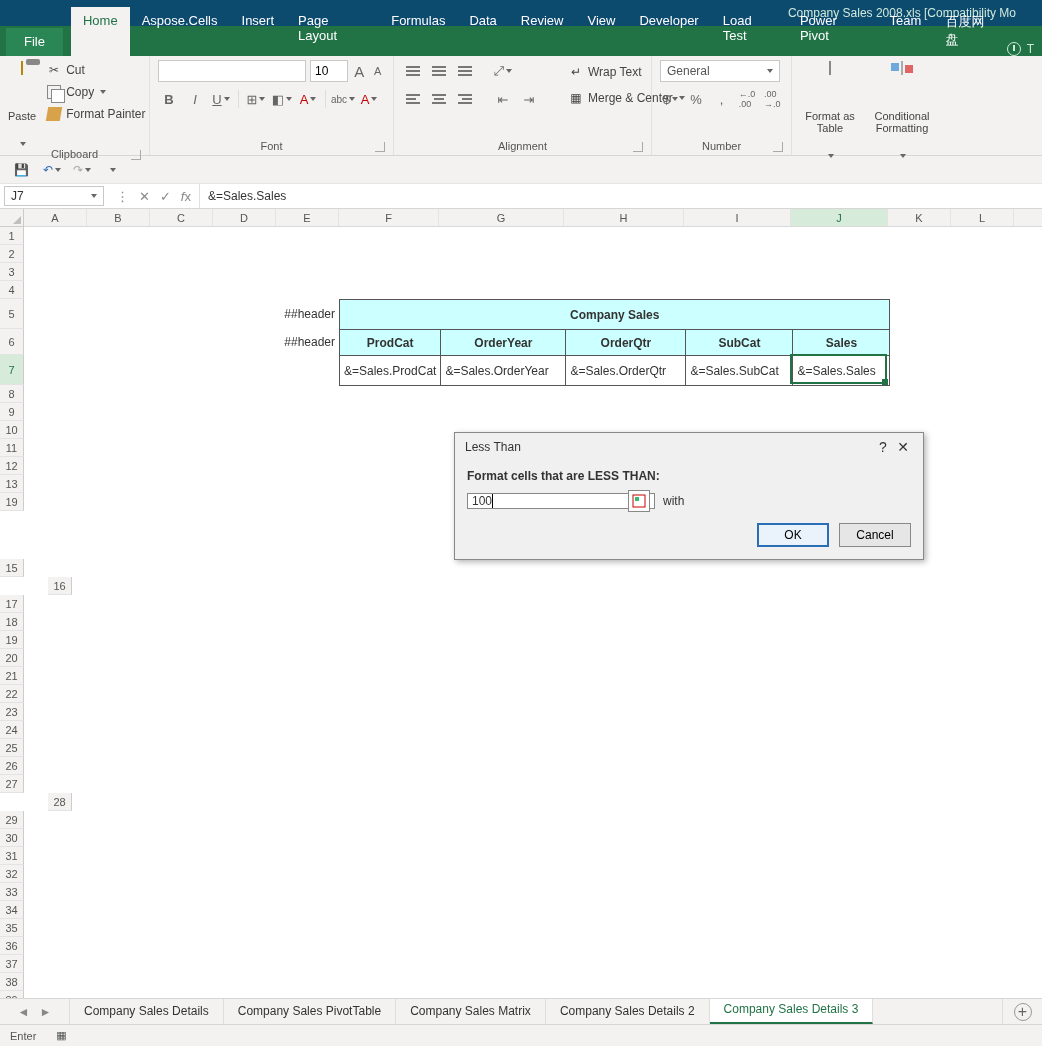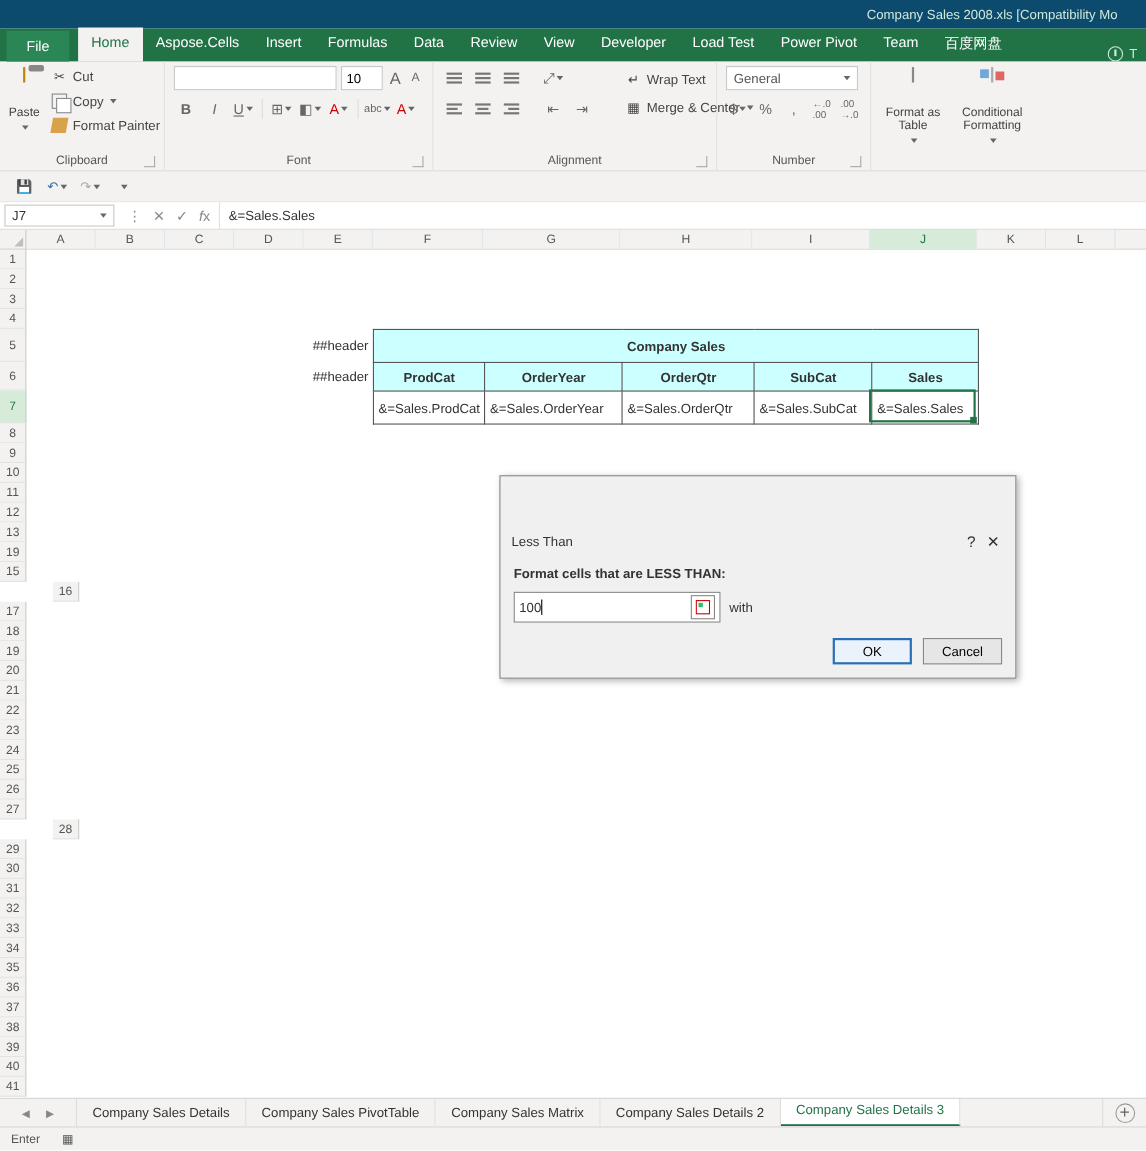--- a/index.html
+++ b/index.html
@@ -20,21 +20,21 @@
 
 
 .ribbon { background:#f3f2f1; height:100px; border-bottom:1px solid #d6d6d6; display:flex; }
 .group { border-right:1px solid #e1e1e1; padding:4px 8px 0; display:flex; flex-direction:column; position:relative; }
 .group-body { flex:1; display:flex; gap:6px; }
 .group-label { text-align:center; font-size:11px; color:#555; padding:2px 0 3px; position:relative;}
 .group-label .launcher { position:absolute; right:0; bottom:3px; width:10px;height:10px;border:1px solid #aaa; border-left:none;border-top:none; }
 .btnstack { display:flex; flex-direction:column; gap:2px; }
 .rbtn { display:flex; align-items:center; gap:4px; padding:2px 4px; font-size:12px; color:#444; white-space:nowrap; }
 .rbtn .ico { width:16px; height:16px; display:inline-flex; align-items:center; justify-content:center; }
-.bigbtn { display:flex; flex-direction:column; align-items:center; justify-content:flex-start; width:48px; gap:6px; font-size:11px; color:#444; text-align:center; padding-top:2px;}
+.bigbtn { display:flex; flex-direction:column; align-items:center; justify-content:flex-start; width:48px; gap:20px; font-size:11px; color:#444; text-align:center; padding-top:2px;}
 .bigbtn .ico { width:28px; height:28px; }
 .caret { width:0;height:0;border-left:3px solid transparent;border-right:3px solid transparent;border-top:4px solid #666; display:inline-block; margin-left:2px;}
 
 .font-combo { width:148px; height:22px; border:1px solid #c8c8c8; background:#fff; font-size:12px; padding:1px 4px; color:#333;}
 .size-combo { width:38px; height:22px; border:1px solid #c8c8c8; background:#fff; font-size:12px; padding:1px 4px;}
 .inline-row { display:flex; gap:4px; align-items:center; }
 .sqbtn { width:22px;height:22px; border:1px solid transparent; display:inline-flex;align-items:center;justify-content:center; color:#666; font-size:13px;}
 
 .number-combo { width:120px; height:22px; border:1px solid #c8c8c8; background:#fff; padding:1px 6px; font-size:12px; color:#555; display:flex; align-items:center; justify-content:space-between;}
 .styles-gallery { border:1px solid #c8c8c8; background:#fff; display:flex; flex-direction:column; width:90px; }
@@ -69,27 +69,27 @@
 .datatable td, .datatable th { border:1px solid #555; padding:0 4px; font-size:12px; height:26px; }
 .hdrrow th { background:#ccffff; font-weight:bold; text-align:center; padding:4px 6px;}
 .datarow td { background:#fff; text-align:left; font-size:12px; padding:4px 4px; white-space:nowrap;}
 .rowlabel { position:absolute; font-size:12px; text-align:right; }
 
 .selcell { position:absolute; border:2px solid #217346; pointer-events:none; }
 .selcell::after{content:"";position:absolute;right:-3px;bottom:-3px;width:6px;height:6px;background:#217346;}
 
 
 .dialog { position:absolute; background:#f0f0f0; border:1px solid #888; box-shadow:2px 2px 6px rgba(0,0,0,.3); font-size:12px;}
-.dlg-title { display:flex; align-items:center; padding:6px 10px; font-size:12px;margin-top:45px; }
+.dlg-title { display:flex; align-items:center; padding:6px 10px; font-size:12px; }
 .dlg-title .t { flex:1; font-weight:normal;}
 .dlg-title .hlp, .dlg-title .cls { width:20px; text-align:center; font-size:14px; color:#333; cursor:pointer;}
 .dlg-body { padding:8px 12px 12px; }
 .dlg-body .lbl { font-weight:bold; margin-bottom:10px; display:block;}
 .dlg-row { display:flex; align-items:center; gap:8px; margin-bottom:14px;}
-.dlg-input { flex:0 0 188px; height:28px; border:1px solid #888; background:#fff; display:flex; align-items:center; padding:0 4px; position:relative;text-align:right;}
+.dlg-input { flex:0 0 188px; height:16px; border:1px solid #888; background:#fff; display:flex; align-items:center; padding:0 4px; position:relative;text-align:right;}
 .dlg-input .cursor{width:1px;height:14px;background:#000;animation:blink 1s steps(1) infinite;}
 @keyframes blink{50%{opacity:0;}}
 .refbtn{width:22px;height:22px;border:1px solid #888;background:#fff;display:flex;align-items:center;justify-content:center;}
 .combo { flex:1; height:24px; border:1px solid #888; background:#fff; display:flex; align-items:center; justify-content:space-between; padding:0 4px;}
 .dlg-btns { display:flex; justify-content:flex-end; gap:10px;}
 .dlg-btn { width:72px; height:24px; border:1px solid #888; background:#e6e6e6; font-size:12px;}
 .dlg-btn.primary { border:2px solid #2a6fb5; background:#eaf2fb;}
 
 
 .sheetbar { position:absolute; left:0; right:0; bottom:22px; height:26px; background:#f3f2f1; border-top:1px solid #d6d6d6; display:flex; align-items:stretch;}
@@ -123,20 +123,21 @@
 <div class="titlebar">
   <span class="title">Company Sales 2008.xls  [Compatibility Mo</span>
 </div>
 
 <div class="tabstrip">
   <div class="tab file">File</div>
   <div id="tabs-container" style="display:flex;">
       <div class="tab active">Home</div>
       <div class="tab">Aspose.Cells</div>
       <div class="tab">Insert</div>
+      <div class="tab">Page Layout</div>
       <div class="tab">Formulas</div>
       <div class="tab">Data</div>
       <div class="tab">Review</div>
       <div class="tab">View</div>
       <div class="tab">Developer</div>
       <div class="tab">Load Test</div>
       <div class="tab">Power Pivot</div>
       <div class="tab">Team</div>
       <div class="tab">百度网盘</div>
     </div>
@@ -361,21 +362,21 @@
       <div class="rh" style="height: 30px;">5</div>
       <div class="rh" style="height: 26px;">6</div>
       <div class="rh sel" style="height: 30px;">7</div>
       <div class="rh" style="height: 18px;">8</div>
       <div class="rh" style="height: 18px;">9</div>
       <div class="rh" style="height: 18px;">10</div>
       <div class="rh" style="height: 18px;">11</div>
       <div class="rh" style="height: 18px;">12</div>
       <div class="rh" style="height: 18px;">13</div>
       <div class="rh" style="height: 18px;">19</div>
-      <div class="rh" style="height: 18px;">15</div>
+      <div class="rh" style="height: 18px; margin-top: 48px;">15</div>
       <div class="rh" style="height: 18px; margin-left: 48px;">16</div>
       <div class="rh" style="height: 18px;">17</div>
       <div class="rh" style="height: 18px;">18</div>
       <div class="rh" style="height: 18px;">19</div>
       <div class="rh" style="height: 18px;">20</div>
       <div class="rh" style="height: 18px;">21</div>
       <div class="rh" style="height: 18px;">22</div>
       <div class="rh" style="height: 18px;">23</div>
       <div class="rh" style="height: 18px;">24</div>
       <div class="rh" style="height: 18px;">25</div>

